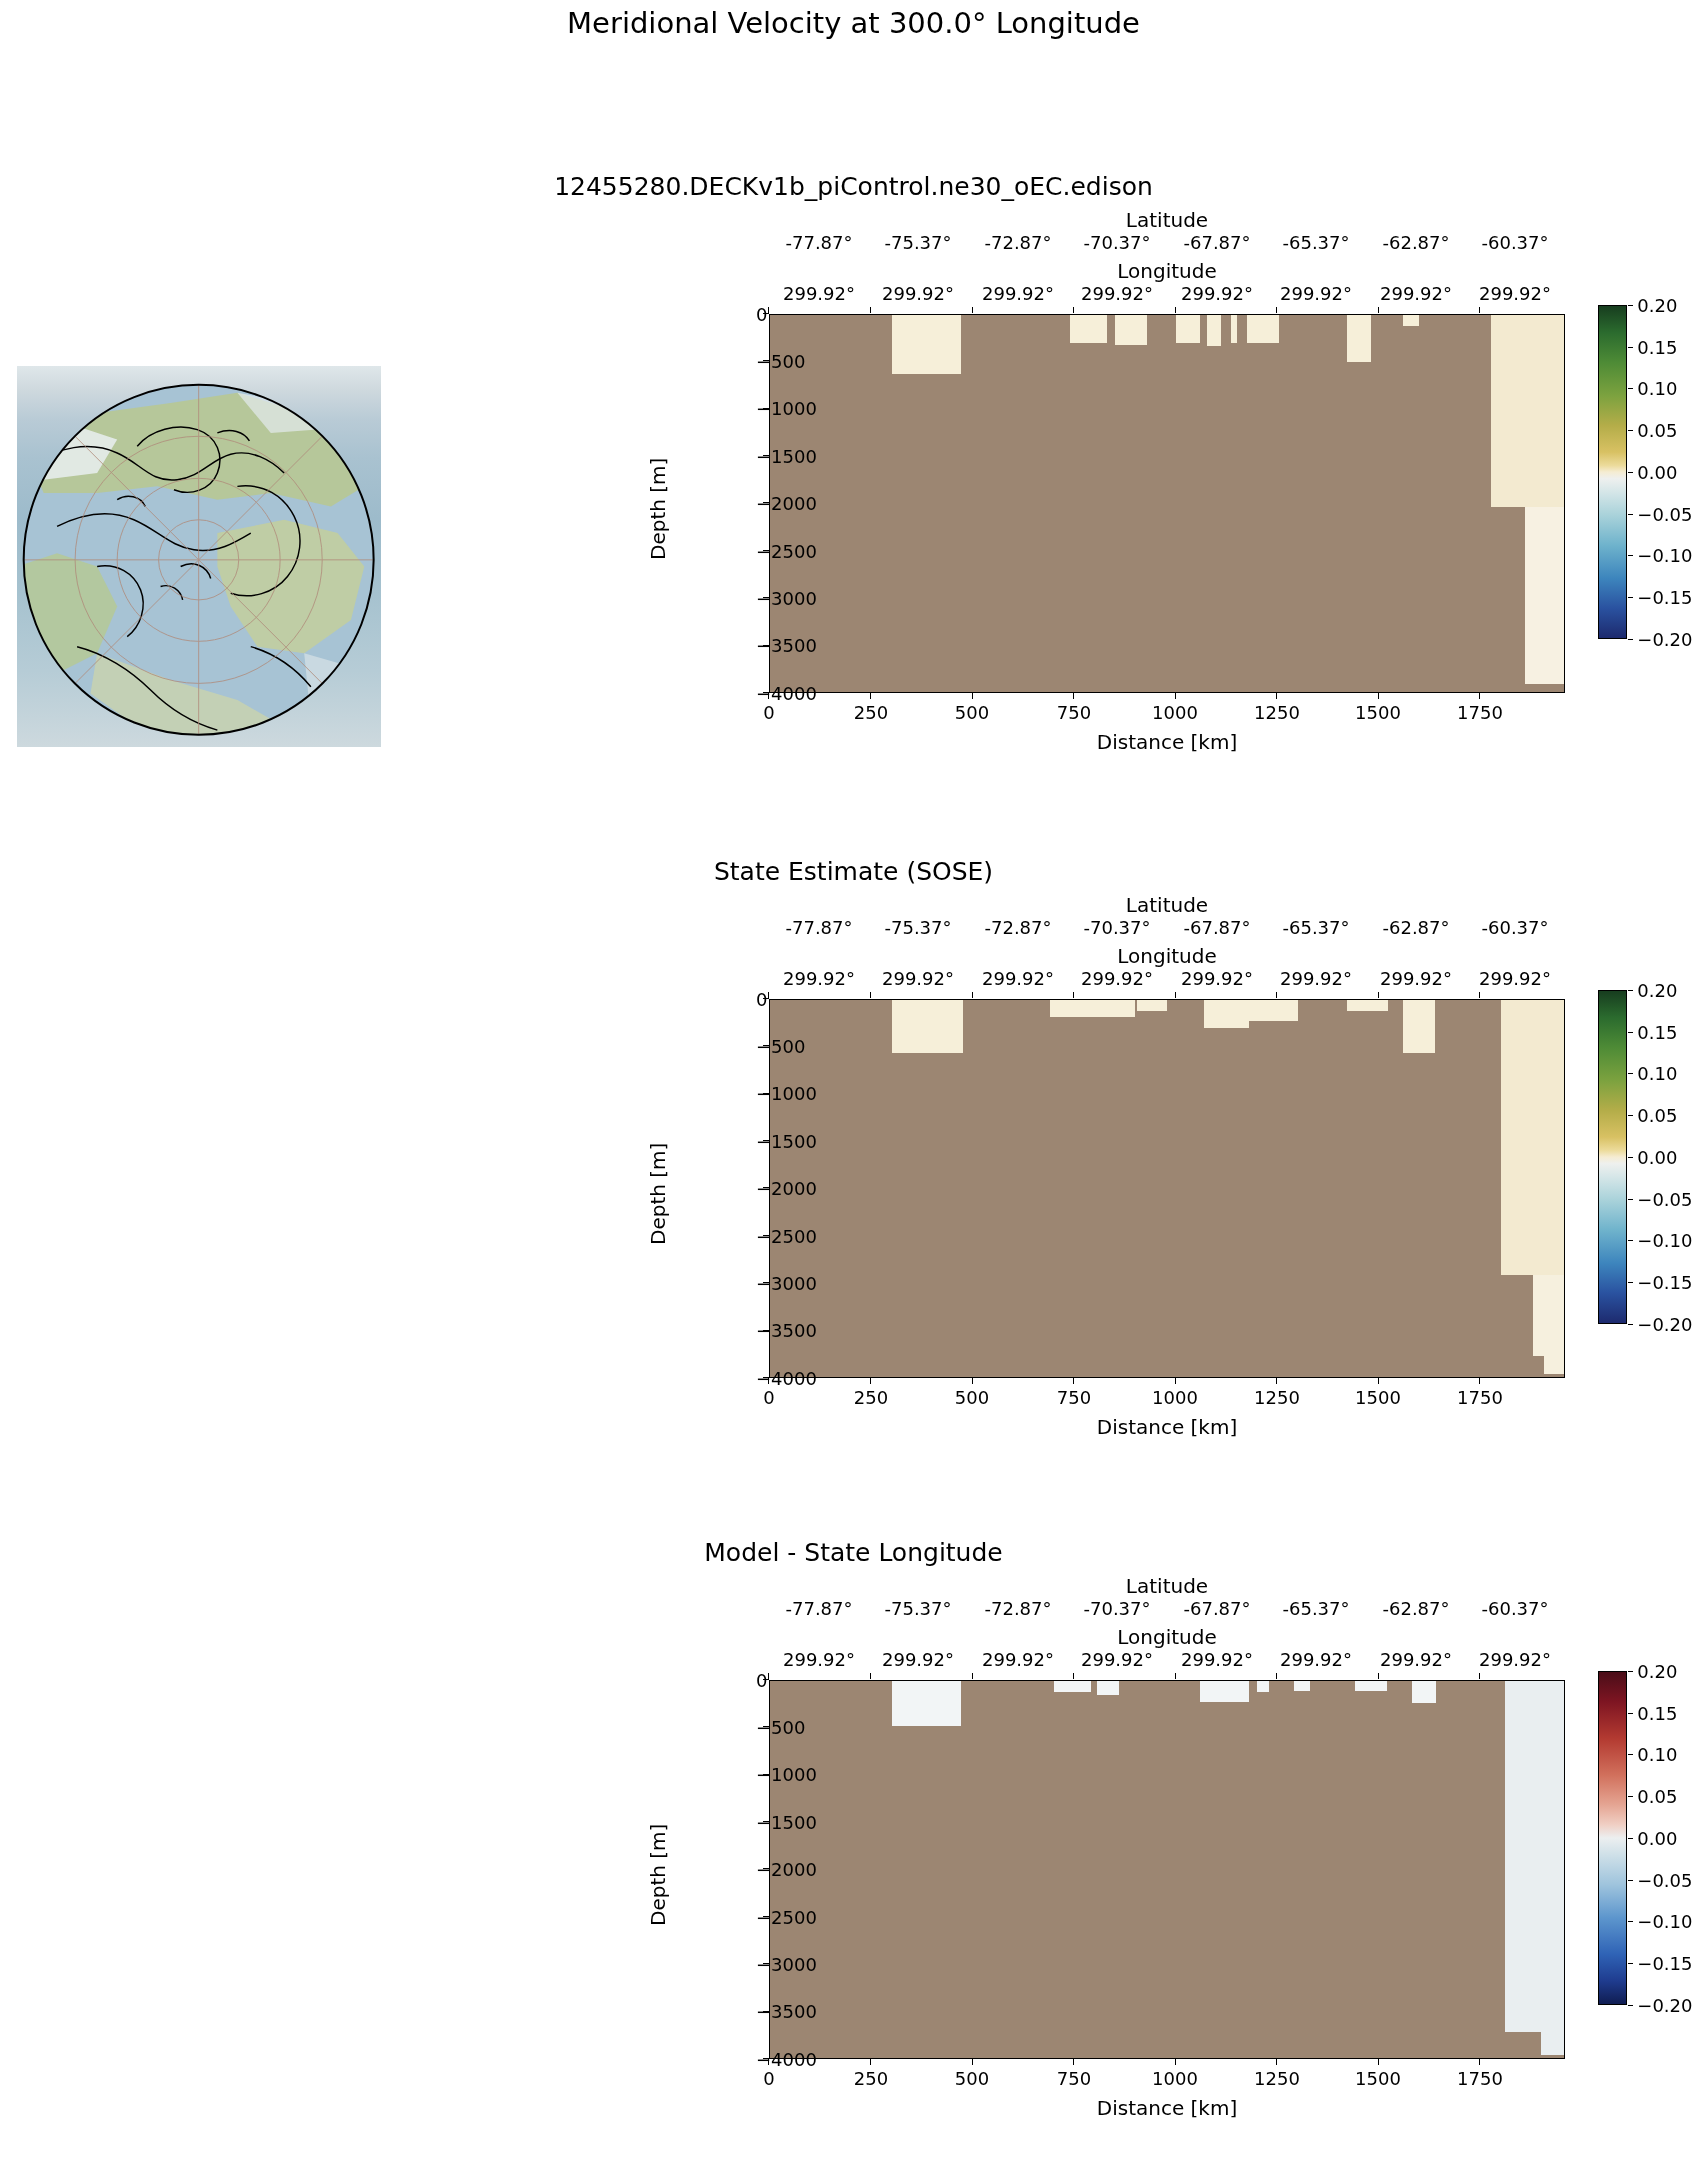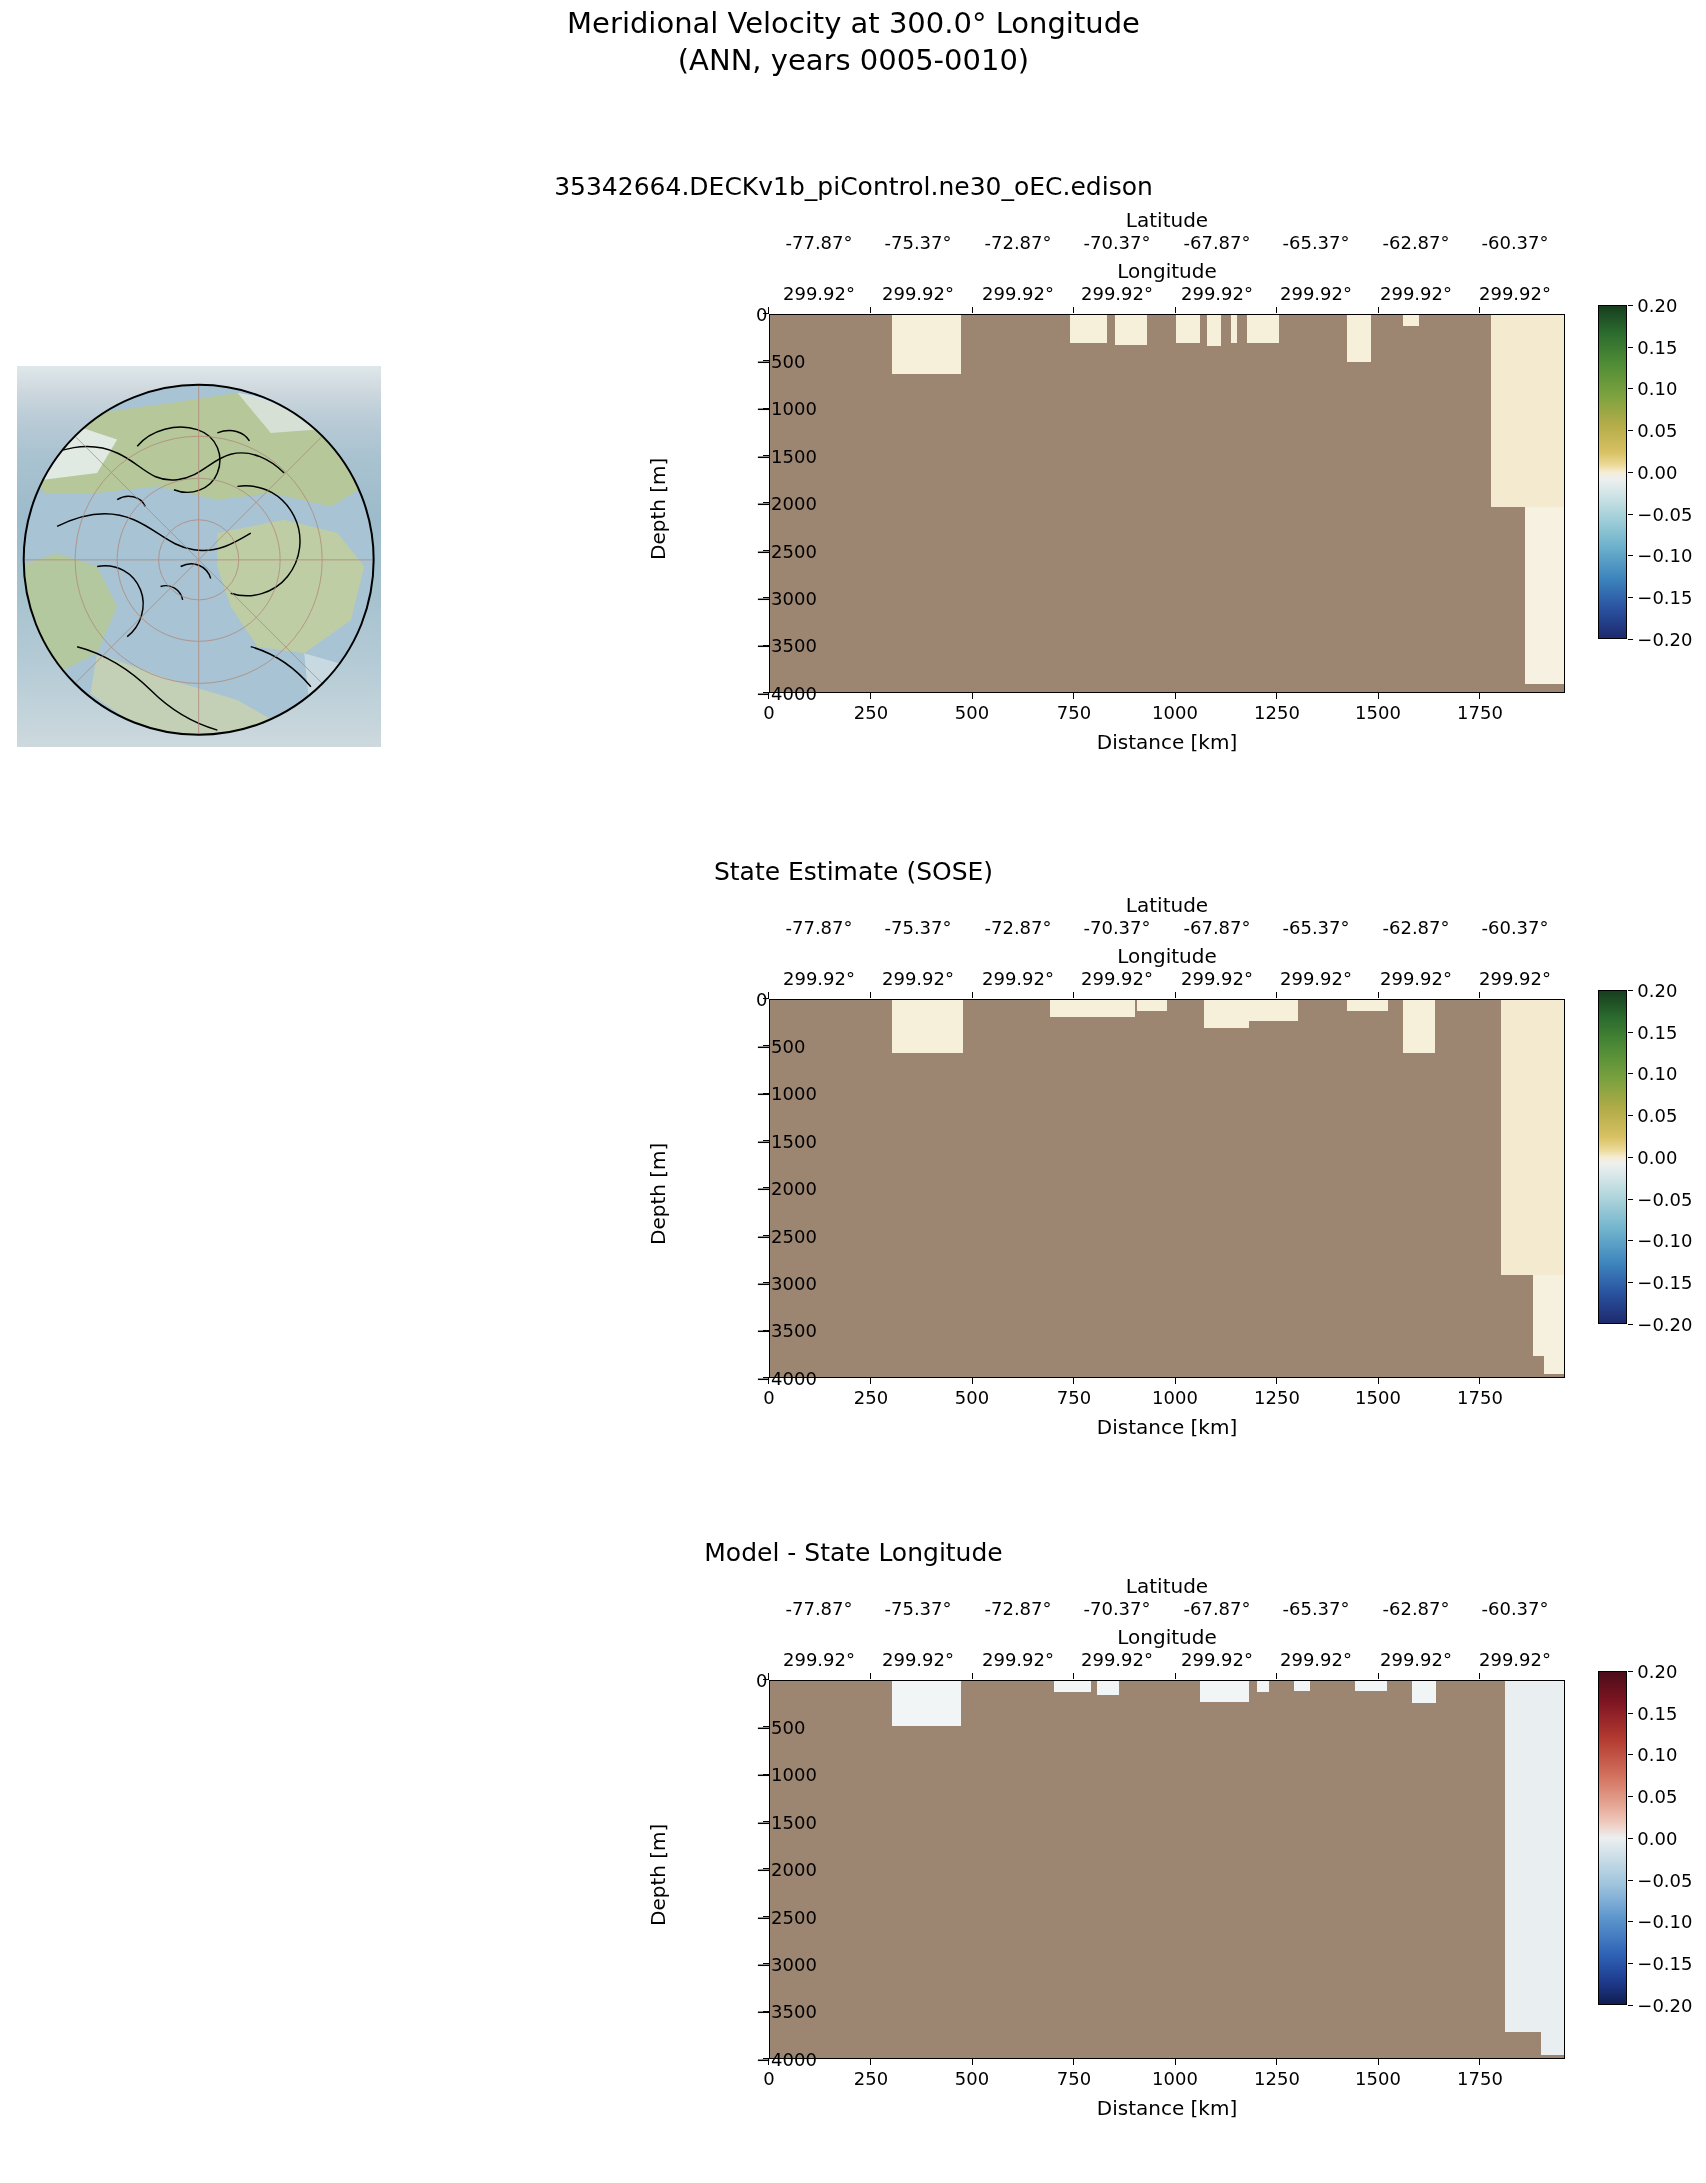--- a/index.html
+++ b/index.html
@@ -34,21 +34,20 @@
   .cbar{position:absolute;border:0.7px solid #000;box-sizing:border-box;}
   .cbar-ticks{position:absolute;}
   .cbar-ticks span{position:absolute;transform:translateY(-50%);font-size:18px;white-space:nowrap;}
   .cbar-tickmark{position:absolute;height:0.7px;width:5.3px;background:#000;}
 </style>
 </head>
 <body>
 
 <div class="fig-title">
   <div>Meridional Velocity at 300.0° Longitude</div>
-  <div>(ANN, years 0005-0010)</div>
 </div>
 
 <div class="locator">
   <div class="globe-bg"></div>
   <svg viewBox="0 0 545 570" width="364" height="381">
     <defs>
       <clipPath id="globeclip">
           <circle cx="272" cy="290" r="262"></circle>
         </clipPath>
     </defs>
@@ -89,21 +88,21 @@
         <line x1="87" y1="105" x2="457" y2="475"></line>
         <line x1="457" y1="105" x2="87" y2="475"></line>
       </g>
     </g>
     <circle cx="272" cy="290" r="262" fill="none" stroke="#000" stroke-width="3"></circle>
   </svg>
 </div>
 
 <div id="panels">
     <div class="panel" style="left: 0px; top: 200px; width: 1707px;">
-      <div class="panel-title" style="top:-28px;">35342664.DECKv1b_piControl.ne30_oEC.edison</div>
+      <div class="panel-title" style="top:-28px;">12455280.DECKv1b_piControl.ne30_oEC.edison</div>
       <div class="axtitle" style="top:8px;left:769px;width:796px;">Latitude</div>
       <div class="ticklabels" style="left:769px;top:32px;width:796px;">
         <span style="left:50px;">-77.87°</span>
         <span style="left:149px;">-75.37°</span>
         <span style="left:249px;">-72.87°</span>
         <span style="left:348px;">-70.37°</span>
         <span style="left:448px;">-67.87°</span>
         <span style="left:547px;">-65.37°</span>
         <span style="left:647px;">-62.87°</span>
         <span style="left:746px;">-60.37°</span>

